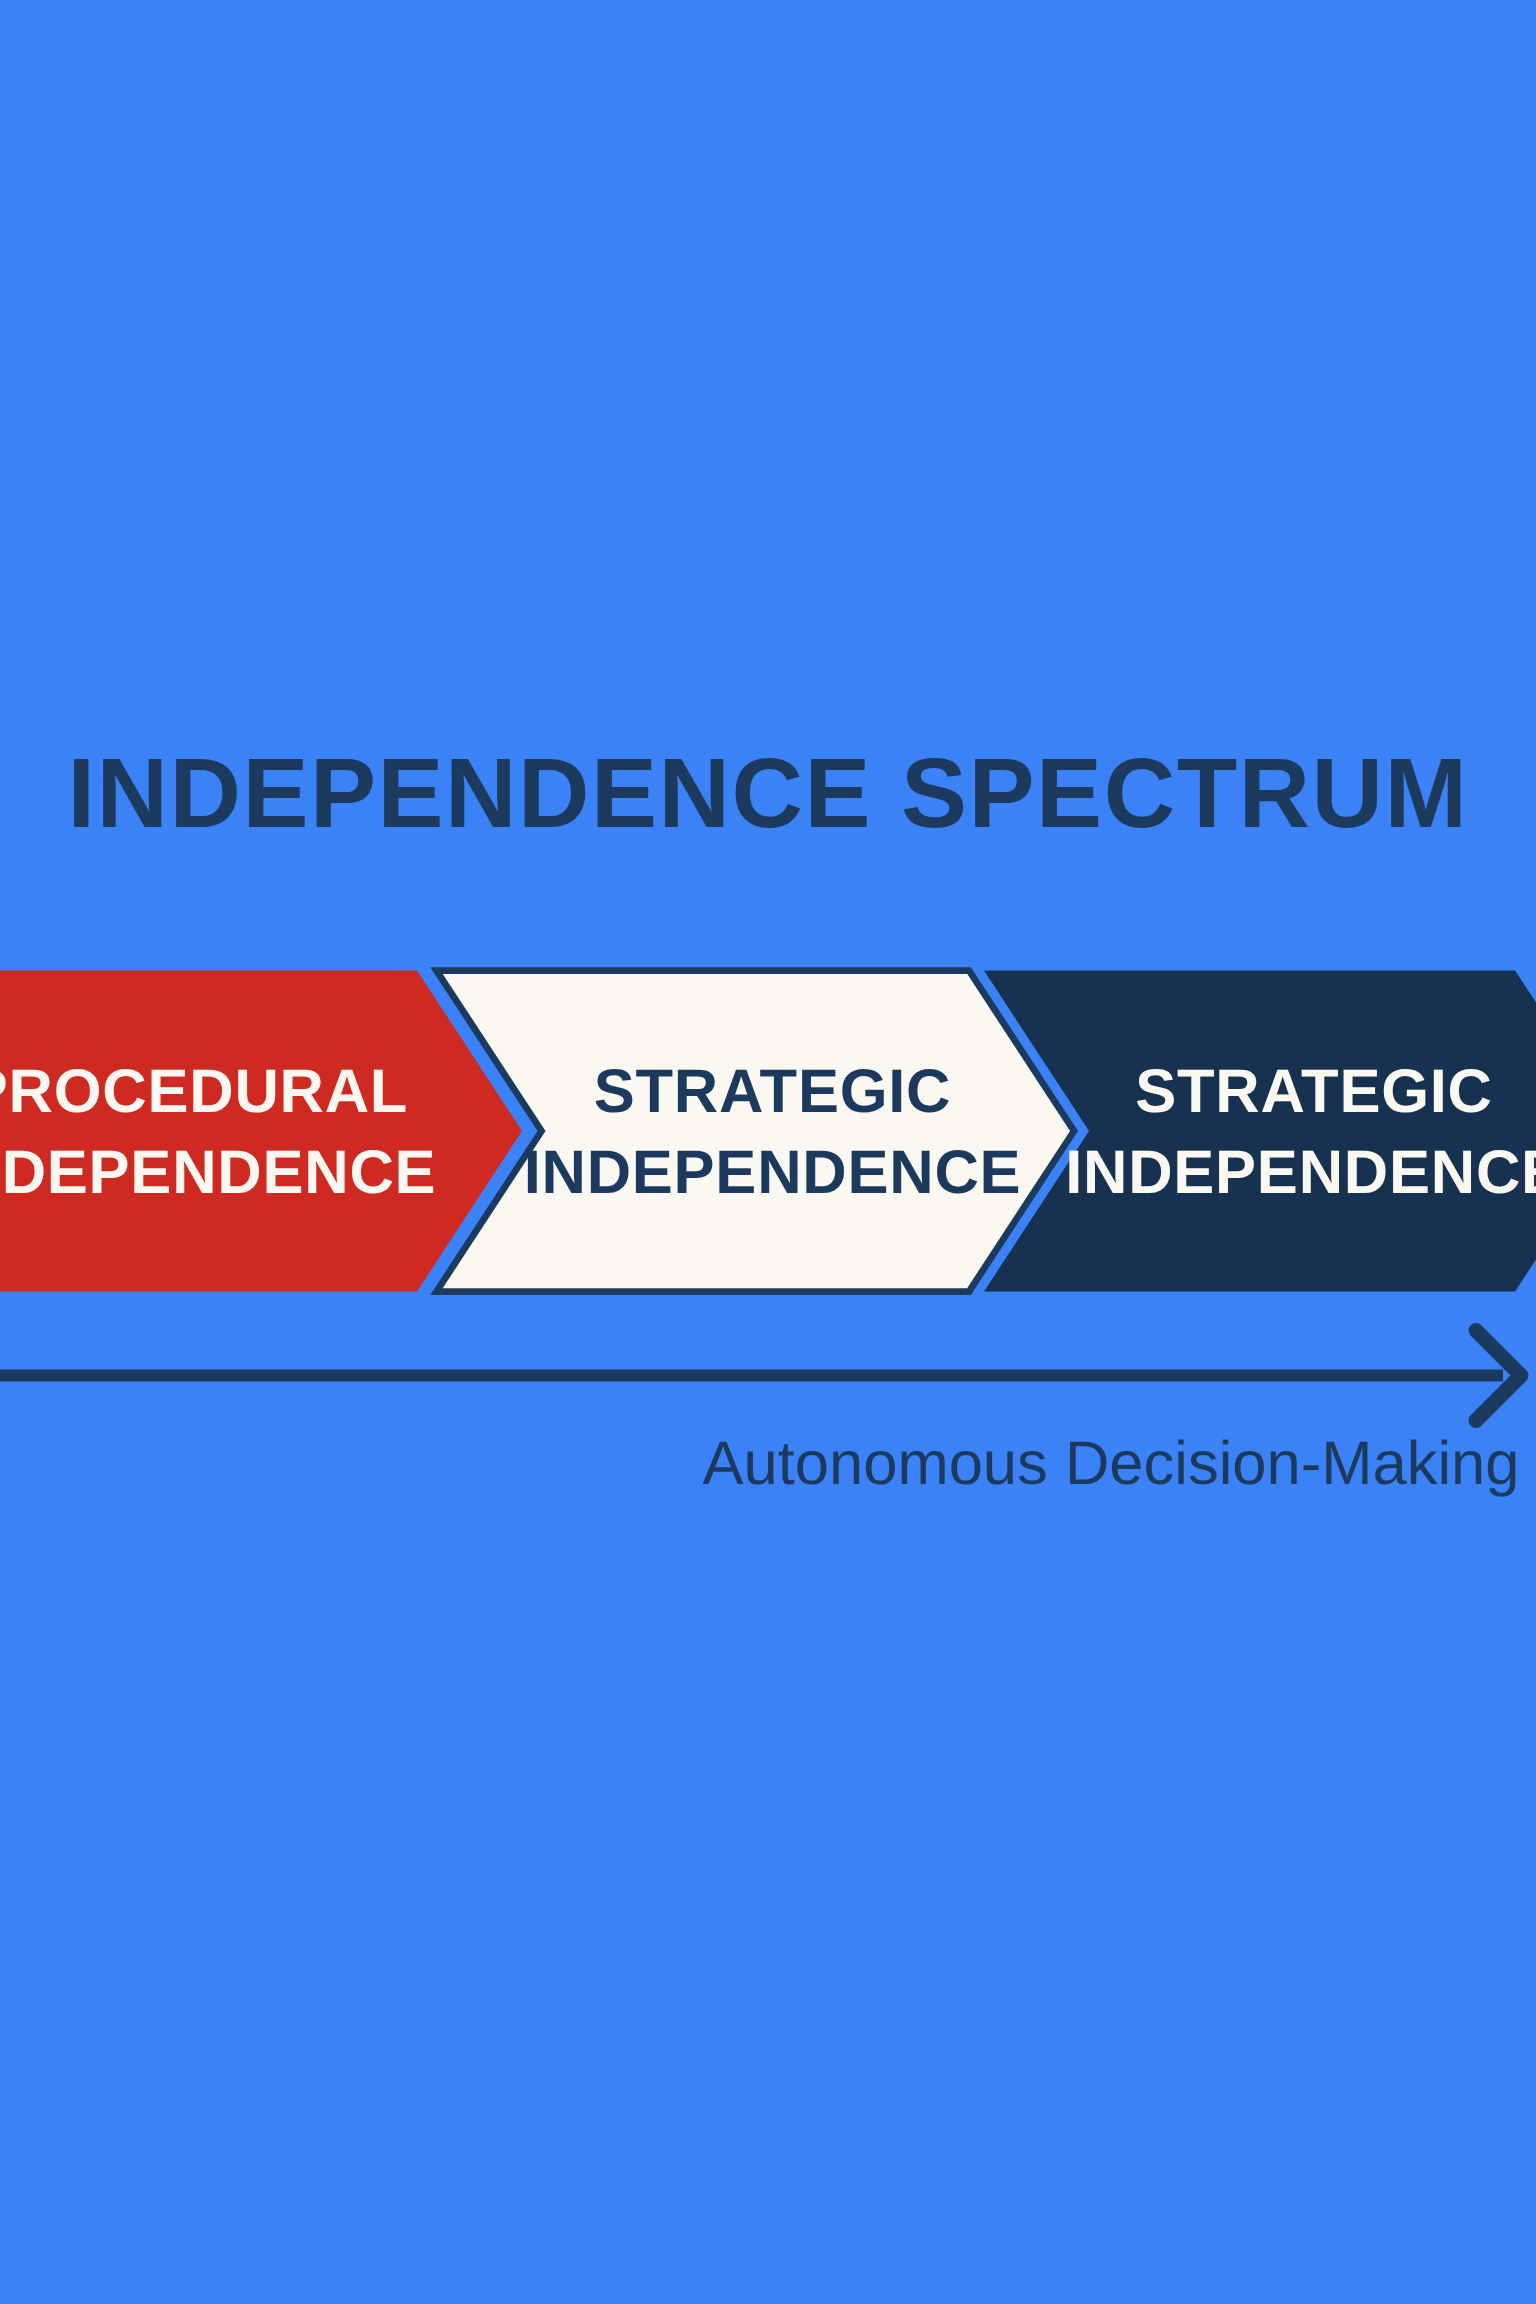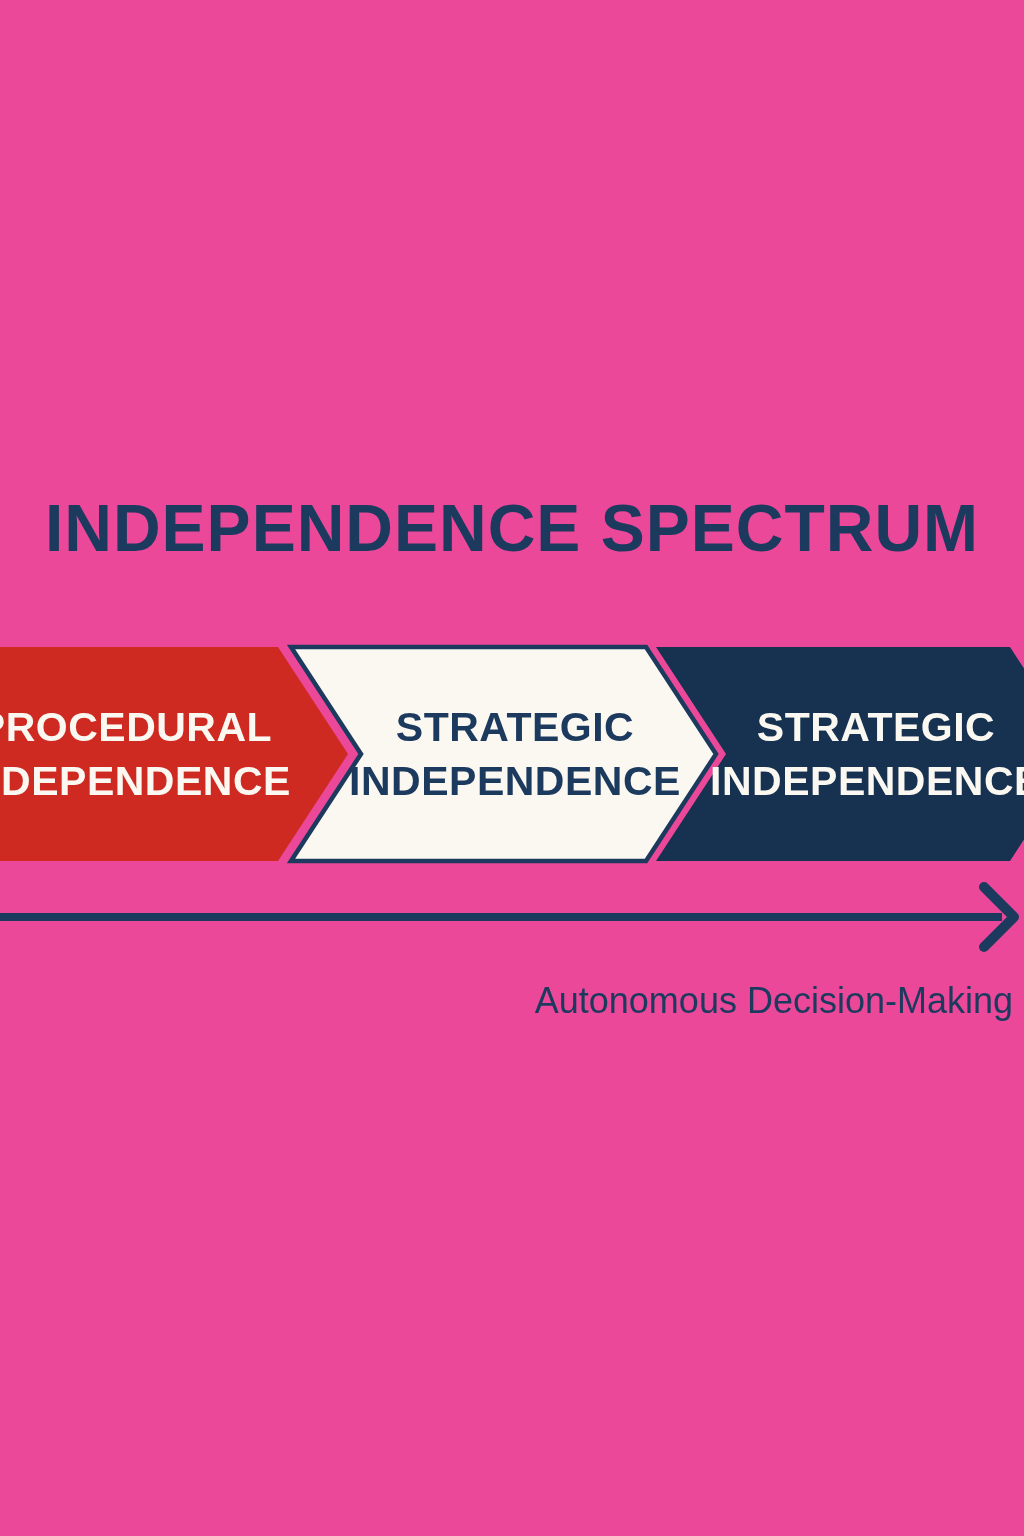--- a/index.html
+++ b/index.html
@@ -1,21 +1,21 @@
 <!DOCTYPE html>
 <html><head>
 <meta charset="utf-8">
 <style>
   html, body { margin: 0; padding: 0; }
   .page {
     position: relative;
     width: 1024px;
     height: 1536px;
     overflow: hidden;
-    background: #ec4899;
+    background: #3b82f6;
     font-family: "Liberation Sans", sans-serif;
   }
   .title {
     position: absolute;
     left: 0; right: 0;
     top: 490px;
     text-align: center;
     font-weight: bold;
     font-size: 66px;
     letter-spacing: 1px;
@@ -49,23 +49,23 @@
   .arrow-wrap {
     position: absolute;
     left: 0;
     top: 880px;
     width: 1024px;
     height: 80px;
   }
   .axis-label {
     position: absolute;
     right: 11px;
-    top: 980px;
+    top: 952px;
     text-align: center;
-    font-size: 36px;
+    font-size: 41px;
     color: #1c3a5e;
     white-space: nowrap;
   }
 </style>
 </head>
 <body>
 
 <div class="page">
 
   <div class="title">INDEPENDENCE SPECTRUM</div>

